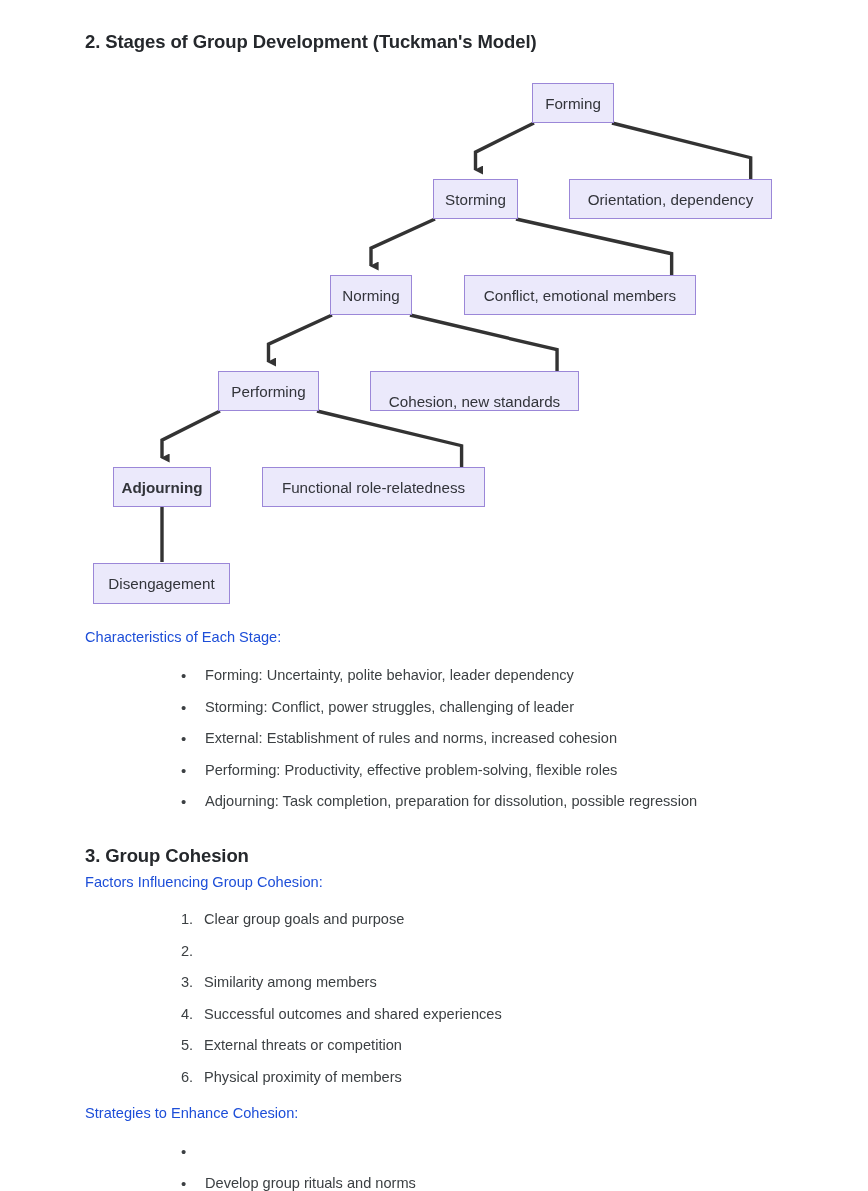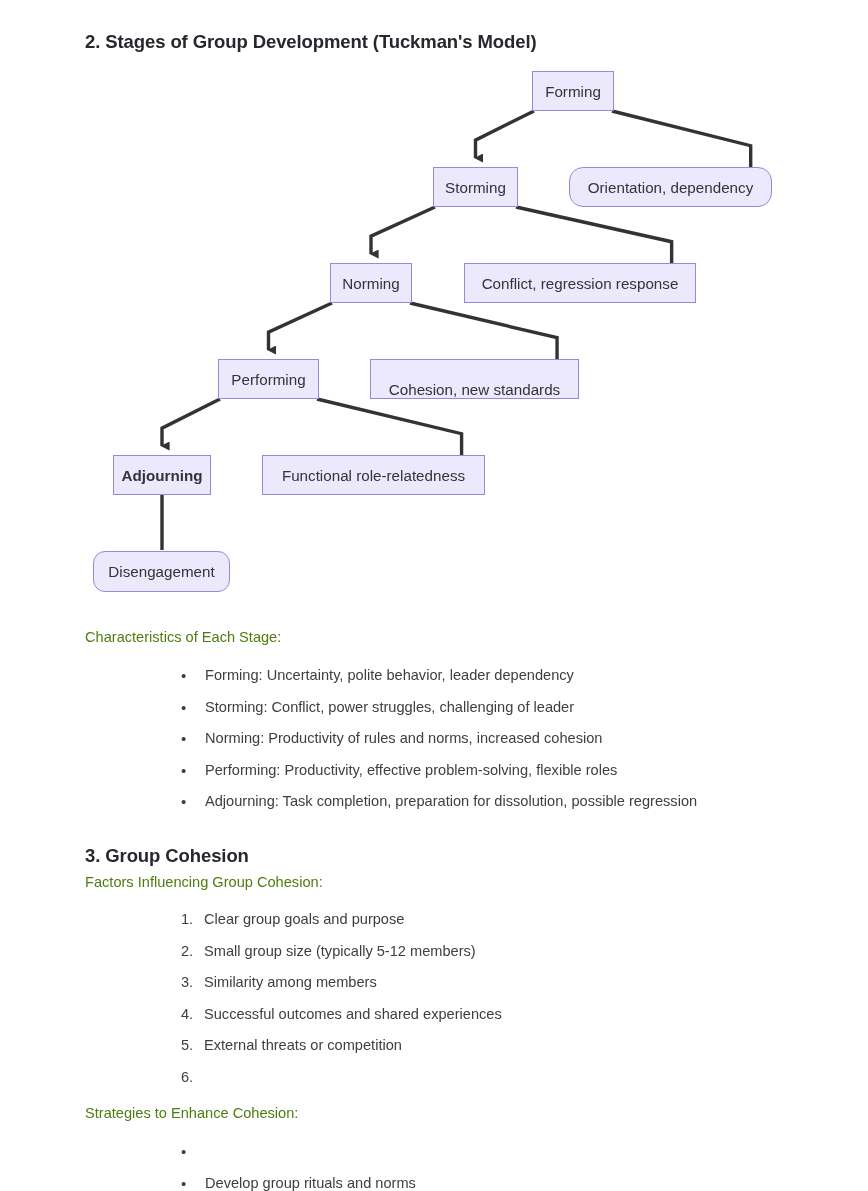--- a/index.html
+++ b/index.html
@@ -36,21 +36,21 @@
     white-space: nowrap;
   }
   #heading-stages { top: 16px; }
   #heading-cohesion { top: 830px; }
 
   
   .para {
     position: absolute;
     left: 85px;
     font-size: 14.6px;
-    color: #4d7c0f;
+    color: #1d4ed8;
     white-space: nowrap;
   }
   #para-characteristics { top: 629px; }
   #para-factors { top: 874px; }
   #para-strategies { top: 1105px; }
 
   
   .list {
     position: absolute;
     left: 85px;
@@ -83,21 +83,21 @@
   .list.numbered .li .txt { left: 119px; }
 
   #list-characteristics { top: 660px; }
   #list-factors { top: 904px; }
   #list-strategies { top: 1136px; }
 
   
   #diagram {
     position: absolute;
     left: 0;
-    top: 4px;
+    top: 16px;
     width: 808px;
     height: 620px;
   }
   .node {
     position: absolute;
     box-sizing: border-box;
     background: #ebe9fb;
     border: 1.4px solid #9b87d8;
     color: #32343a;
     font-family: "Liberation Sans", sans-serif;
@@ -143,61 +143,61 @@
           <polyline points="162,491 162,546" fill="none" stroke="#333333" stroke-width="3.4"></polyline>
         </g>
     </svg>
     <div id="node-layer">
         <div class="node" style="left: 532px; top: 67px; width: 82px; height: 40px;">
           <span>Forming</span>
         </div>
         <div class="node" style="left: 433px; top: 163px; width: 85px; height: 40px;">
           <span>Storming</span>
         </div>
-        <div class="node" style="left: 569px; top: 163px; width: 203px; height: 40px; border-radius: 14px;">
+        <div class="node" style="left: 569px; top: 163px; width: 203px; height: 40px;">
           <span>Orientation, dependency</span>
         </div>
         <div class="node" style="left: 330px; top: 259px; width: 82px; height: 40px;">
           <span>Norming</span>
         </div>
         <div class="node" style="left: 464px; top: 259px; width: 232px; height: 40px;">
-          <span>Conflict, regression response</span>
+          <span>Conflict, emotional members</span>
         </div>
         <div class="node" style="left: 218px; top: 355px; width: 101px; height: 40px;">
           <span>Performing</span>
         </div>
         <div class="node" style="left: 370px; top: 355px; width: 209px; height: 40px; align-items: flex-end;">
           <span>Cohesion, new standards</span>
         </div>
         <div class="node" style="left: 113px; top: 451px; width: 98px; height: 40px; font-weight: bold;">
           <span>Adjourning</span>
         </div>
         <div class="node" style="left: 262px; top: 451px; width: 223px; height: 40px;">
           <span>Functional role-relatedness</span>
         </div>
-        <div class="node" style="left: 93px; top: 547px; width: 137px; height: 41px; border-radius: 12px;">
+        <div class="node" style="left: 93px; top: 547px; width: 137px; height: 41px;">
           <span>Disengagement</span>
         </div>
       </div>
   </div>
 
   <div class="para" id="para-characteristics">Characteristics of Each Stage:</div>
 
   <div class="list bulleted" id="list-characteristics">
       <div class="li">
         <span class="marker">•</span>
         <span class="txt">Forming: Uncertainty, polite behavior, leader dependency</span>
       </div>
       <div class="li">
         <span class="marker">•</span>
         <span class="txt">Storming: Conflict, power struggles, challenging of leader</span>
       </div>
       <div class="li">
         <span class="marker">•</span>
-        <span class="txt">Norming: Productivity of rules and norms, increased cohesion</span>
+        <span class="txt">External: Establishment of rules and norms, increased cohesion</span>
       </div>
       <div class="li">
         <span class="marker">•</span>
         <span class="txt">Performing: Productivity, effective problem-solving, flexible roles</span>
       </div>
       <div class="li">
         <span class="marker">•</span>
         <span class="txt">Adjourning: Task completion, preparation for dissolution, possible regression</span>
       </div>
     </div>
@@ -206,36 +206,36 @@
 
   <div class="para" id="para-factors">Factors Influencing Group Cohesion:</div>
 
   <div class="list numbered" id="list-factors">
       <div class="li">
         <span class="marker">1.</span>
         <span class="txt">Clear group goals and purpose</span>
       </div>
       <div class="li">
         <span class="marker">2.</span>
-        <span class="txt">Small group size (typically 5-12 members)</span>
       </div>
       <div class="li">
         <span class="marker">3.</span>
         <span class="txt">Similarity among members</span>
       </div>
       <div class="li">
         <span class="marker">4.</span>
         <span class="txt">Successful outcomes and shared experiences</span>
       </div>
       <div class="li">
         <span class="marker">5.</span>
         <span class="txt">External threats or competition</span>
       </div>
       <div class="li">
         <span class="marker">6.</span>
+        <span class="txt">Physical proximity of members</span>
       </div>
     </div>
 
   <div class="para" id="para-strategies">Strategies to Enhance Cohesion:</div>
 
   <div class="list bulleted" id="list-strategies">
       <div class="li">
         <span class="marker">•</span>
       </div>
       <div class="li">

